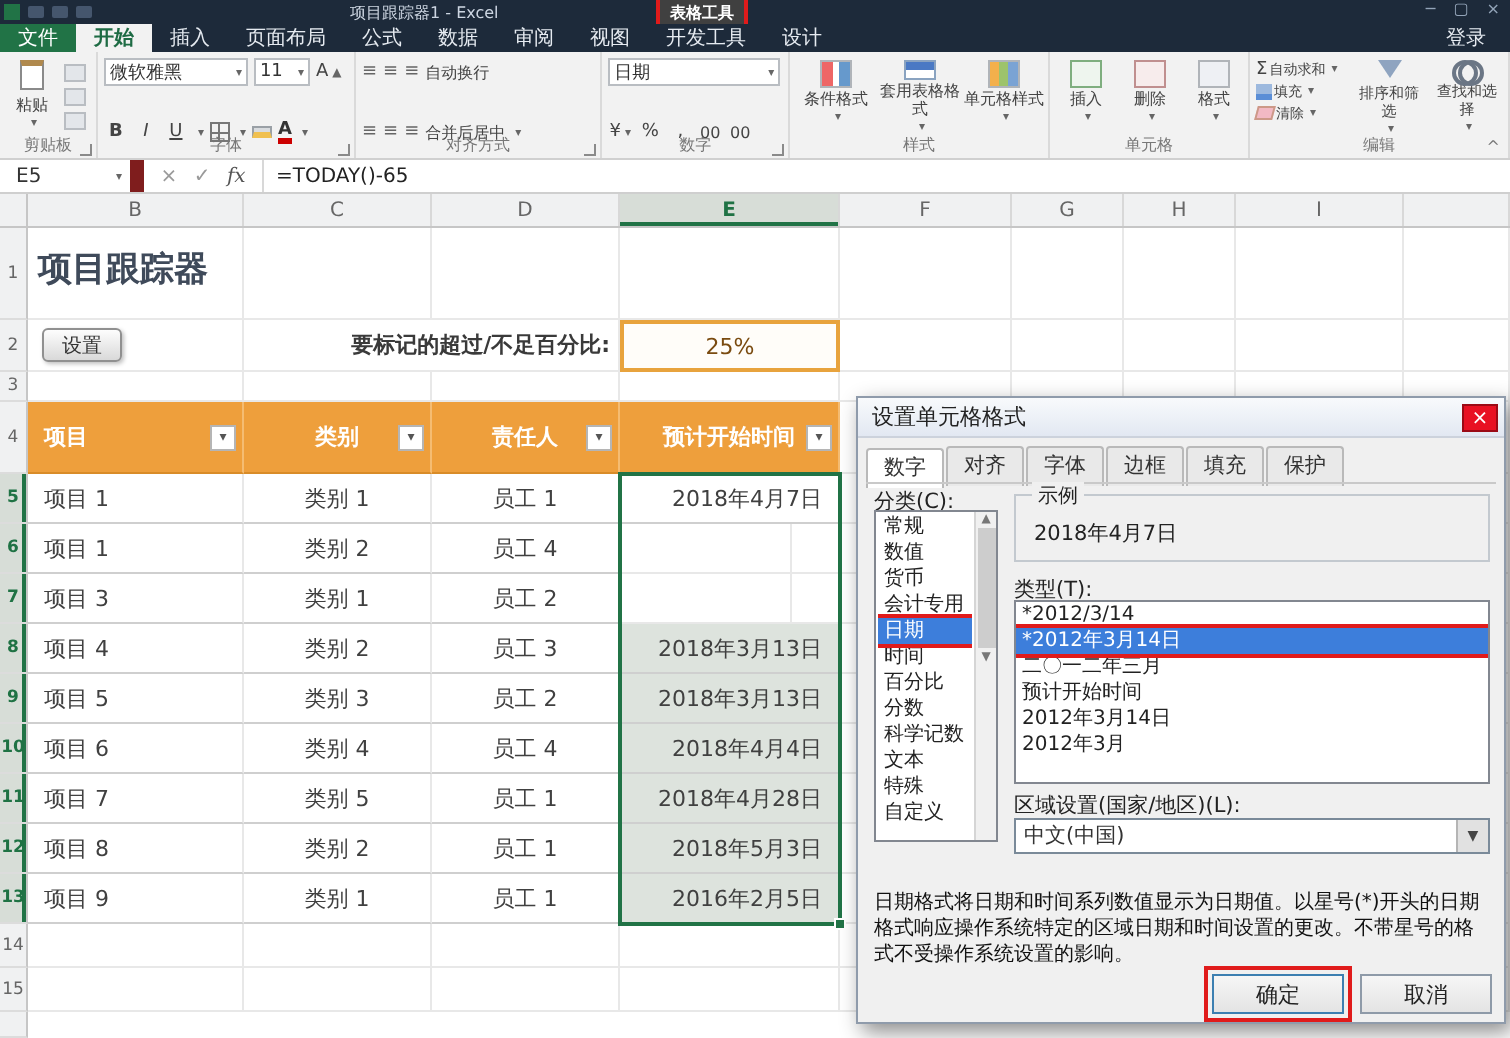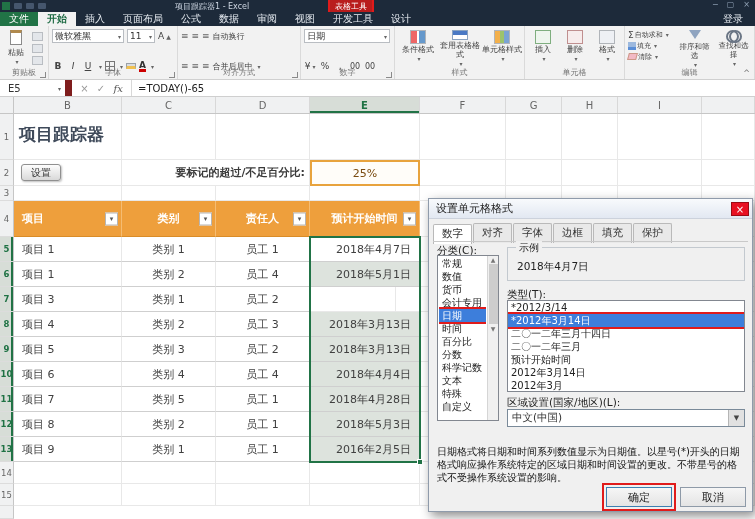--- a/index.html
+++ b/index.html
@@ -5,21 +5,21 @@
   * { margin:0; padding:0; box-sizing:border-box; }
   body { font-family:"DejaVu Sans","Liberation Sans",sans-serif; background:#888; }
   .app { position:relative; width:755px; height:519px; background:#fff; overflow:hidden; font-size:11px; color:#333; }
 
   
   .titlebar { position:absolute; top:0; left:0; right:0; height:12px; background:#1d2a3a; color:#d7dee8; }
   .logo { position:absolute; left:2px; top:2px; width:8px; height:8px; background:#217346; }
   .qat { position:absolute; left:14px; top:3px; display:flex; gap:4px; }
   .qbtn { width:8px; height:6px; background:#45566d; border-radius:1px; }
   .tb-title { position:absolute; left:175px; top:1px; font-size:8px; color:#cdd6e2; }
-  .context { position:absolute; left:330px; top:0; padding:1px 5px; font-size:8px; color:#fff; background:#b91c1c; }
+  .context { position:absolute; left:330px; top:0; padding:1px 5px; font-size:8px; color:#fff; background:#404040;font-weight:bold; }
   .win-controls { position:absolute; right:5px; top:0; display:flex; gap:9px; font-size:8px; color:#93a4b8; }
   .win-controls span { cursor:default; }
 
   
   .tabrow { position:absolute; top:12px; left:0; right:0; height:14px; background:#1d2a3a; display:flex; font-size:10px; color:#e6ebf1; }
   .tab { padding:0 9px; display:flex; align-items:center; }
   .tab.file { background:#217346; color:#fff; }
   .tab.active { background:#f2f2f2; color:#1e6b44; font-weight:bold; }
   .signin { margin-left:auto; padding-right:12px; display:flex; align-items:center; font-size:10px; }
 
@@ -426,21 +426,20 @@
       <div class="c wG"></div>
       <div class="c wH"></div>
       <div class="c wI"></div>
       <div class="c wRest"></div>
     </div>
     <div class="r" style="height:25px">
       <div class="gut sel">6</div>
       <div class="c wB tcell tl">项目 1</div>
       <div class="c wC tcell tc">类别 2</div>
       <div class="c wD tcell tc">员工 4</div>
-      <div class="c wE tcell td selfill">2018年5月1日</div>
       <div class="c wF"></div>
       <div class="c wG"></div>
       <div class="c wH"></div>
       <div class="c wI"></div>
       <div class="c wRest"></div>
     </div>
     <div class="r" style="height:25px">
       <div class="gut sel">7</div>
       <div class="c wB tcell tl">项目 3</div>
       <div class="c wC tcell tc">类别 1</div>
@@ -598,21 +597,20 @@
 
     <div class="groupbox">
       <span class="gb-lbl">示例</span>
       <span class="sample-val">2018年4月7日</span>
     </div>
 
     <span class="lbl" style="left:78px; top:89px;">类型(T):</span>
     <div class="typelist">
       <div class="li">*2012/3/14</div>
       <div class="li sel red-annot">*2012年3月14日</div>
-      <div class="li">二〇一二年三月十四日</div>
       <div class="li">二〇一二年三月</div>
       <div class="li">预计开始时间</div>
       <div class="li">2012年3月14日</div>
       <div class="li">2012年3月</div>
     </div>
 
     <span class="lbl" style="left:78px; top:197px;">区域设置(国家/地区)(L):</span>
     <div class="locale-dd">
       <span>中文(中国)</span>
       <span class="ddbtn">▼</span>

